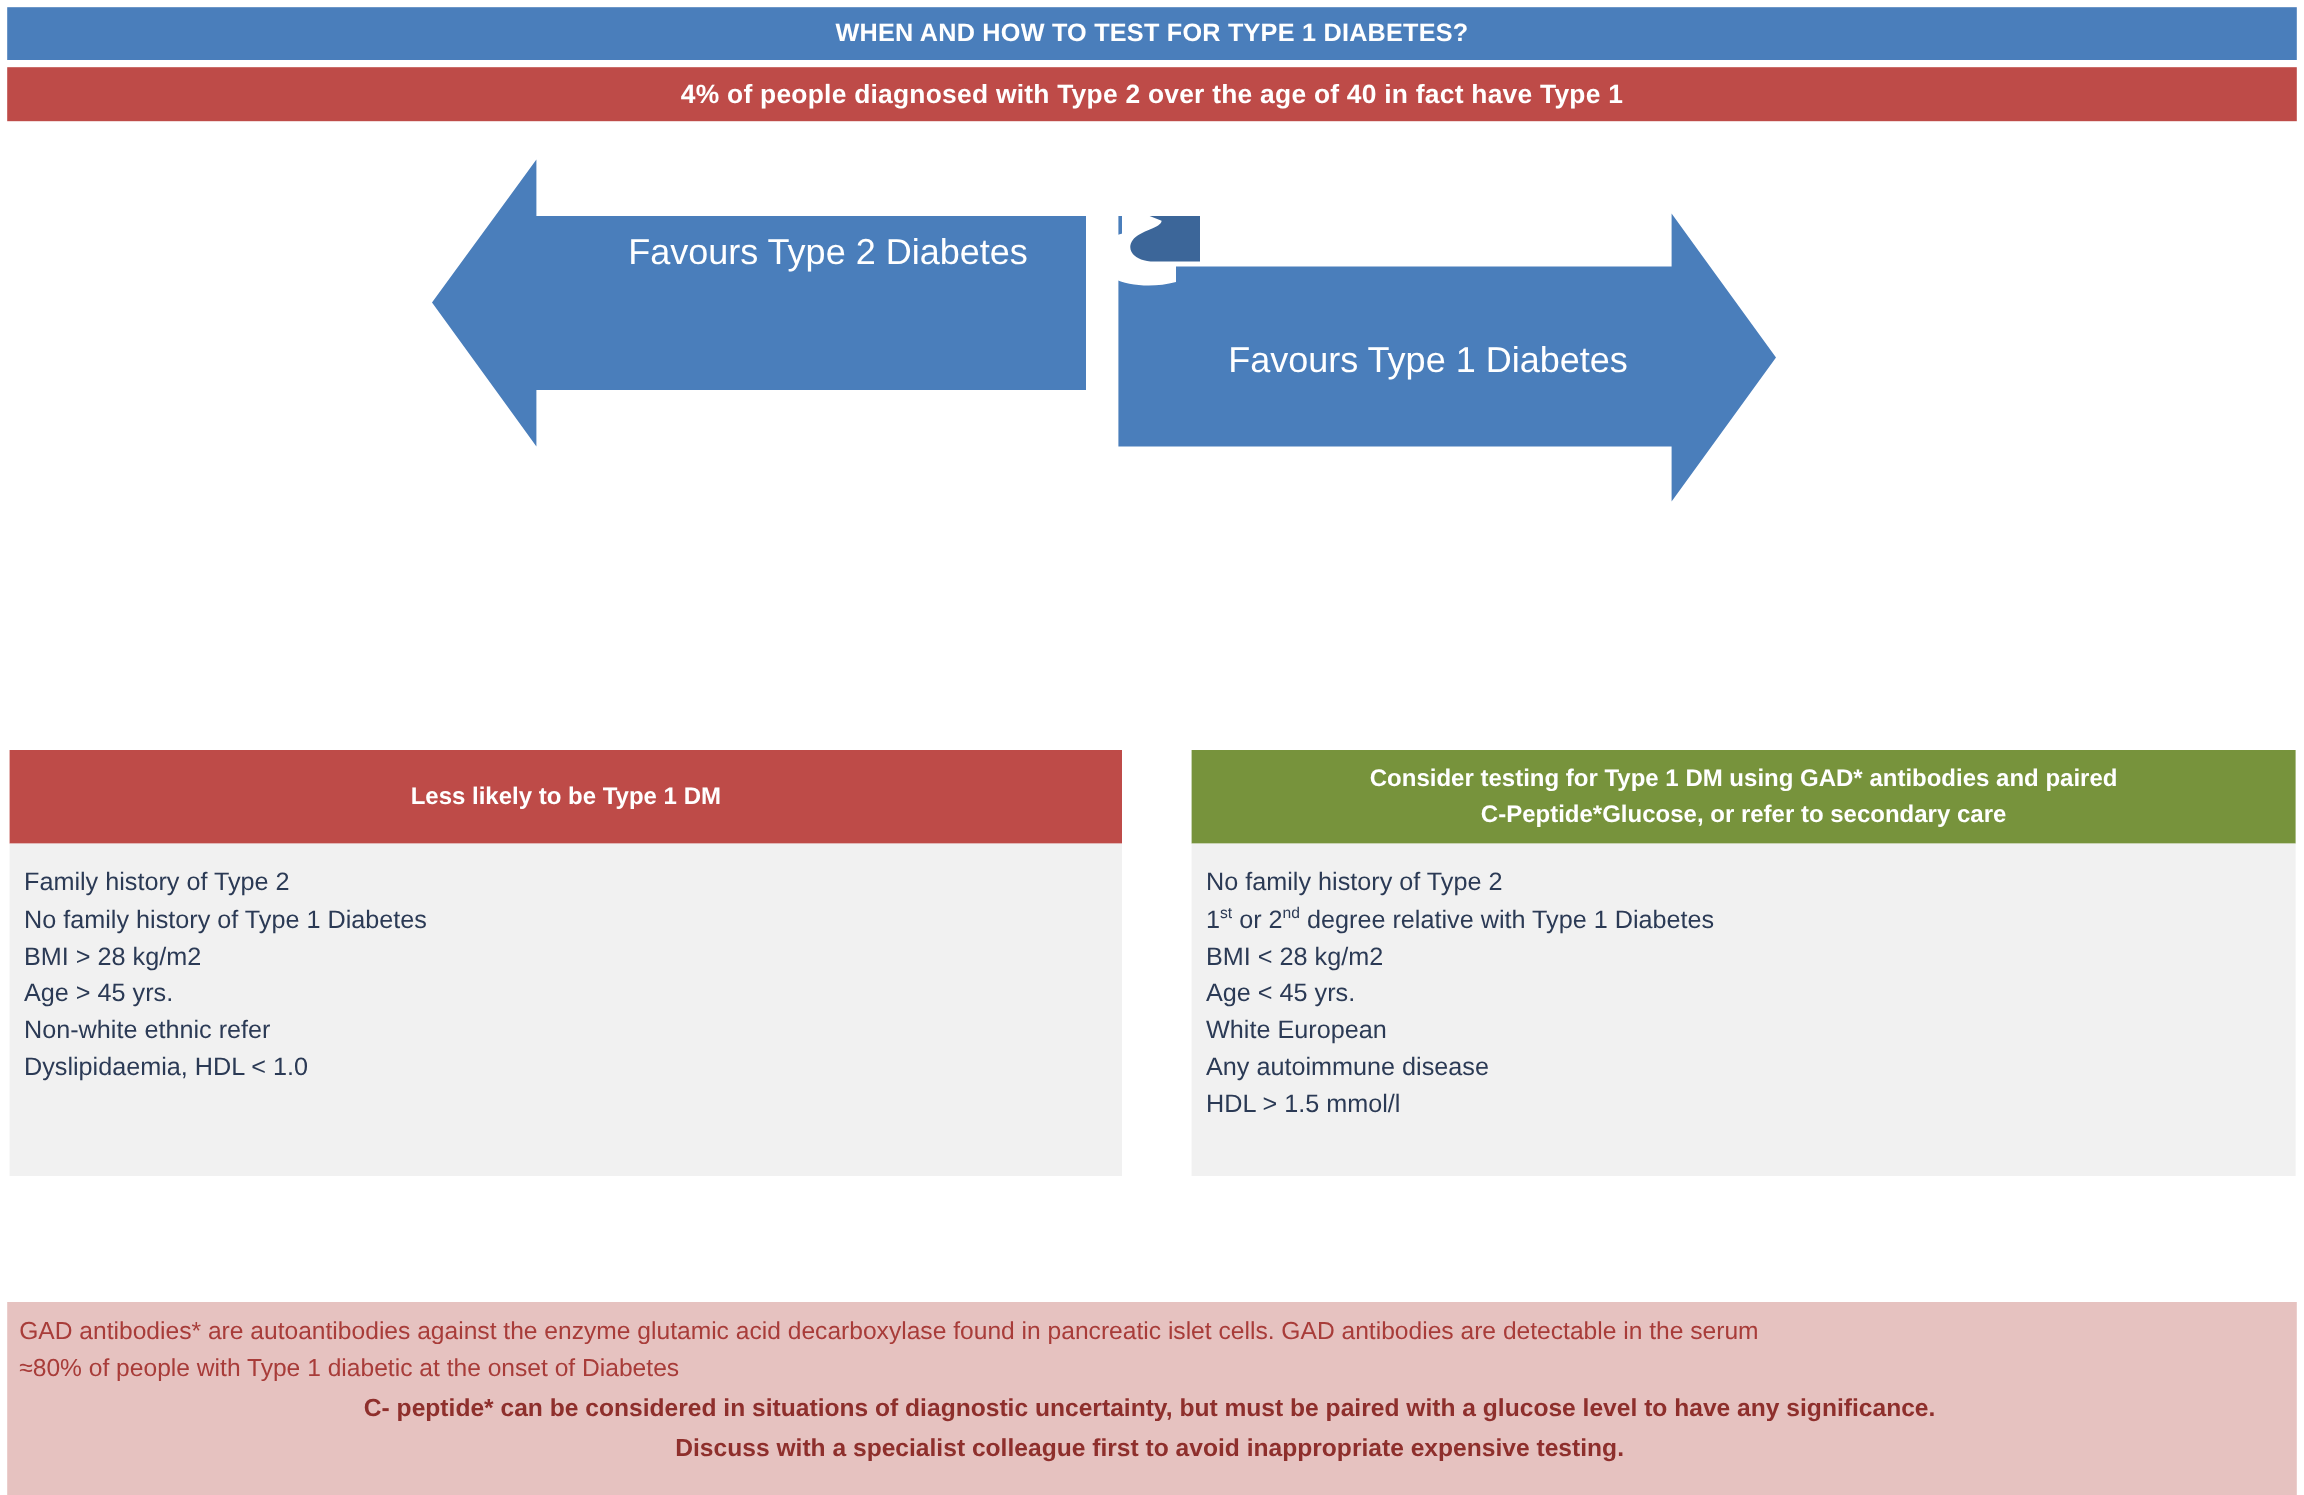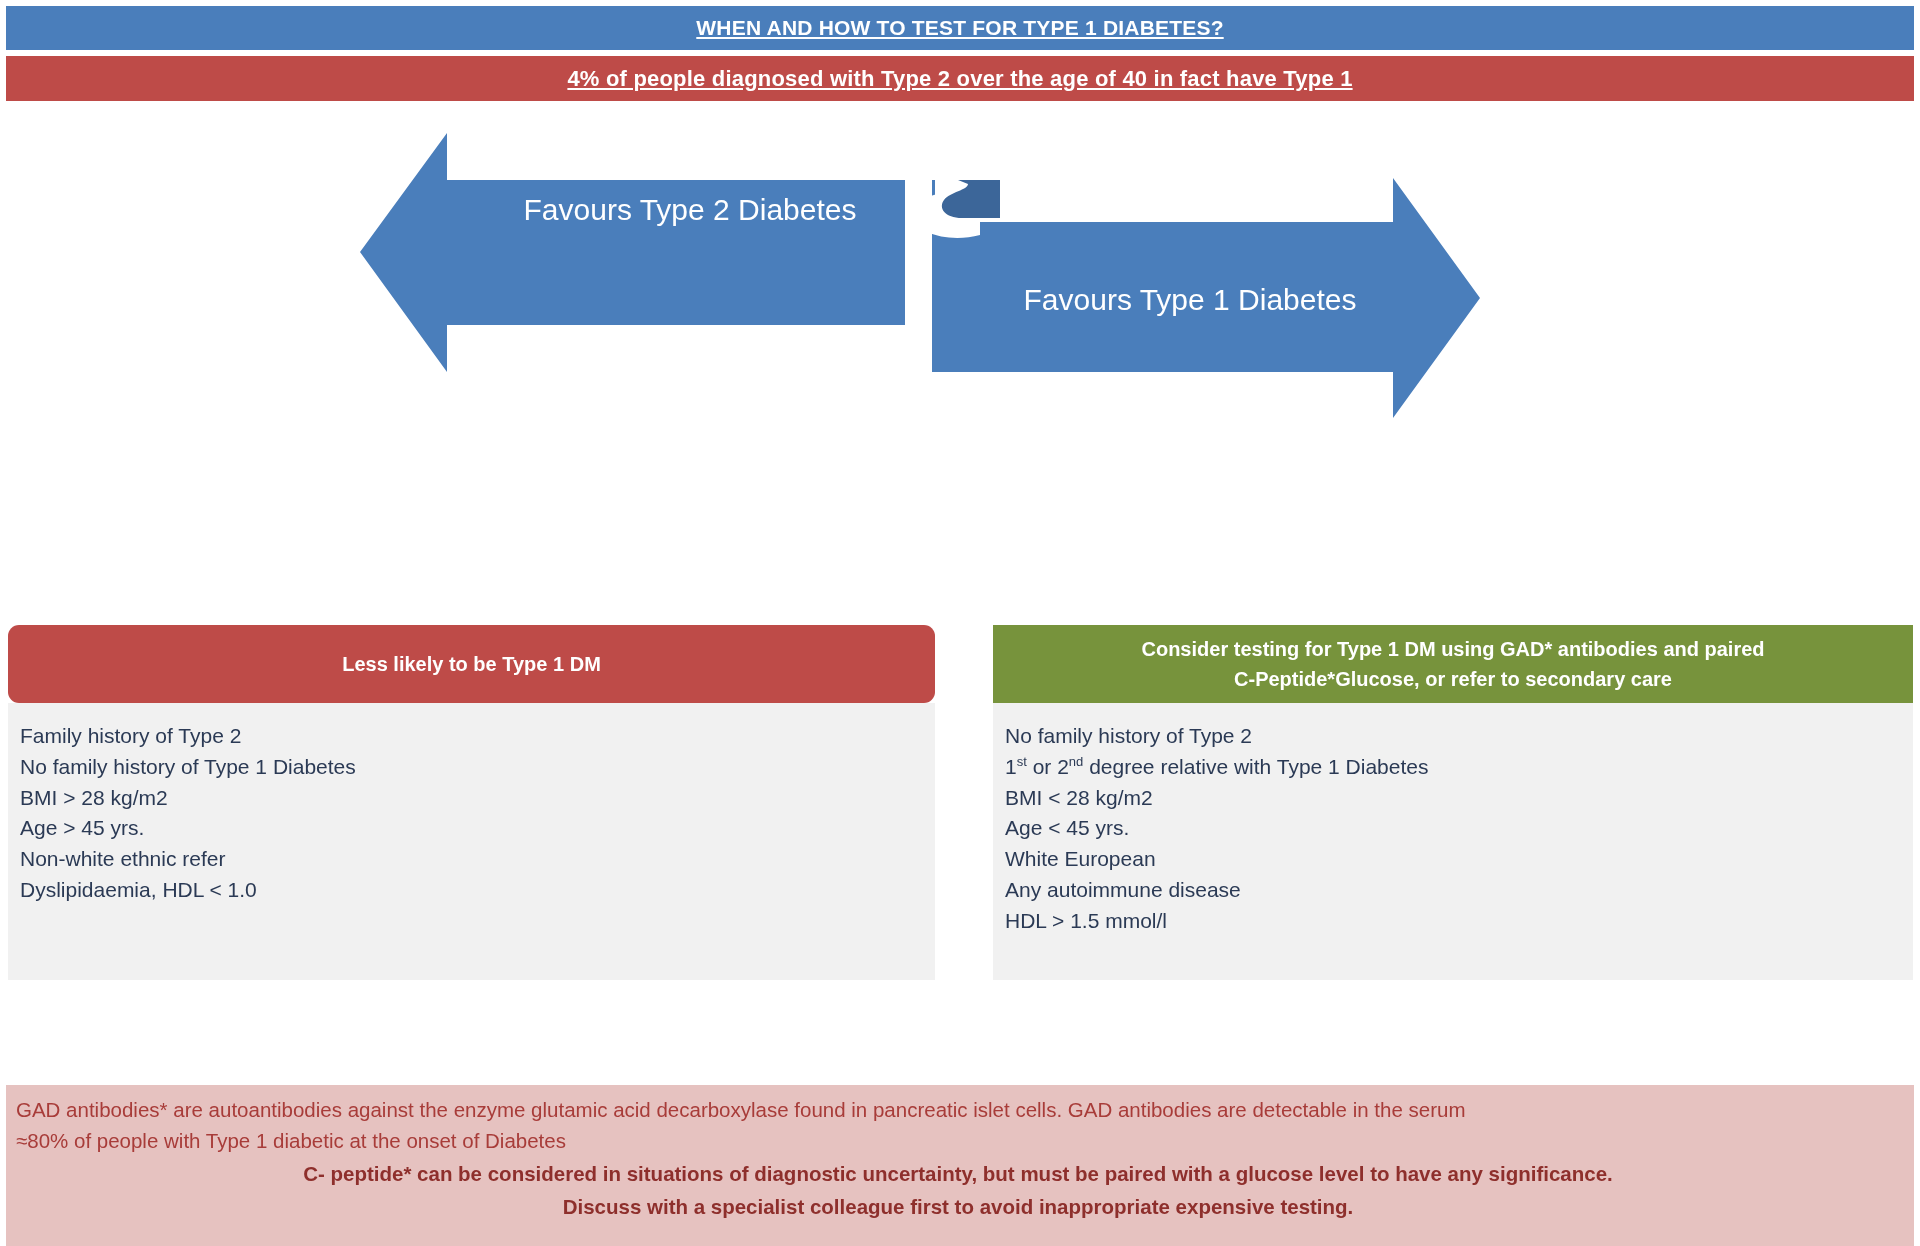--- a/index.html
+++ b/index.html
@@ -24,21 +24,20 @@
     width: 1908px;
     display: flex;
     align-items: center;
     justify-content: center;
     color: #ffffff;
     font-weight: bold;
     letter-spacing: .2px;
     text-align: left;
     box-sizing: border-box;
     padding: 0 20px;
-    text-decoration: underline;
   }
   #banner-title {
     top: 6px;
     height: 44px;
     background: #4a7ebb;
     font-size: 21px;
   }
   #banner-stat {
     top: 56px;
     height: 45px;
@@ -82,21 +81,20 @@
     text-align: center;
     display: flex;
     align-items: center;
     justify-content: center;
     padding: 0 26px;
     line-height: 1.5;
   }
   #header-less-likely {
     height: 78px;
     background: #be4b48;
-    border-radius: 11px;
   }
   #header-consider {
     height: 78px;
     background: #77933c;
   }
 
   .panel-body {
     box-sizing: border-box;
     width: 100%;
     height: 277px;

